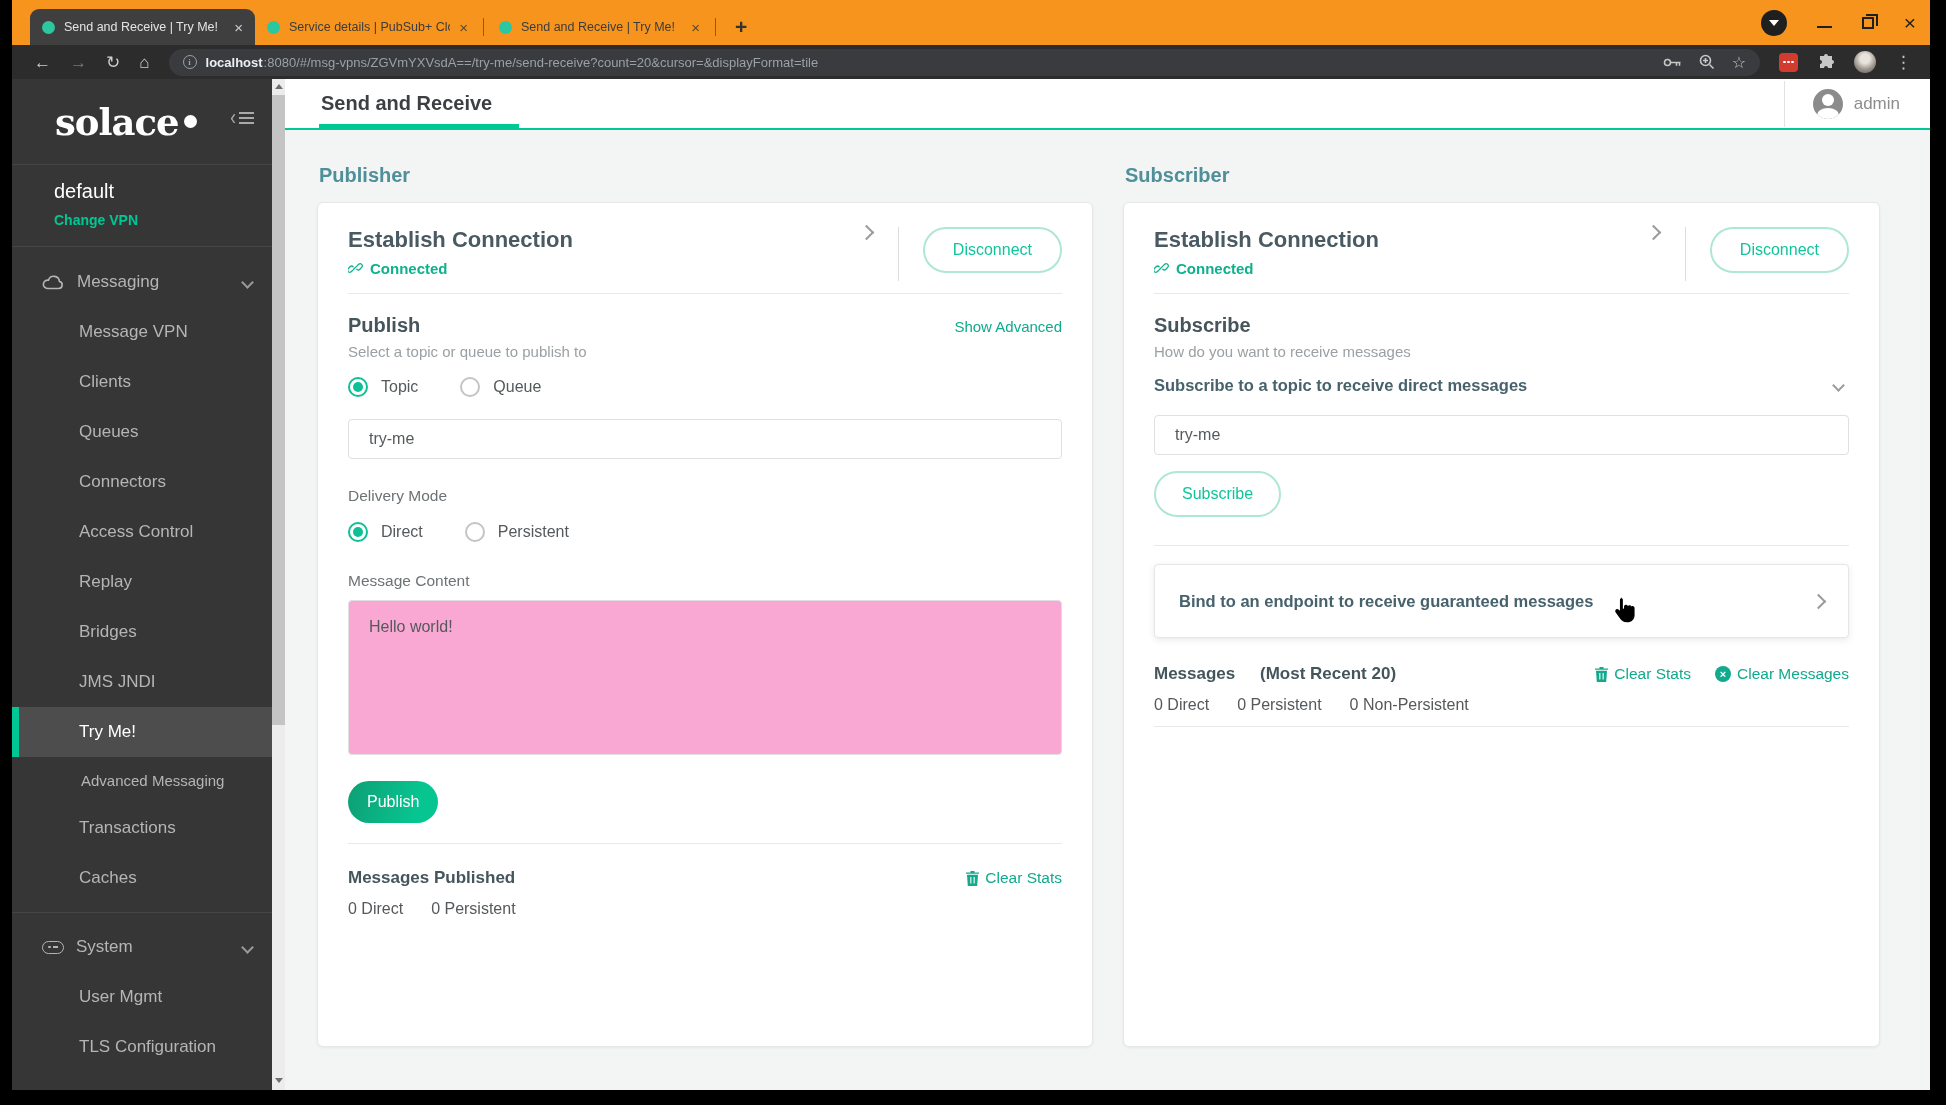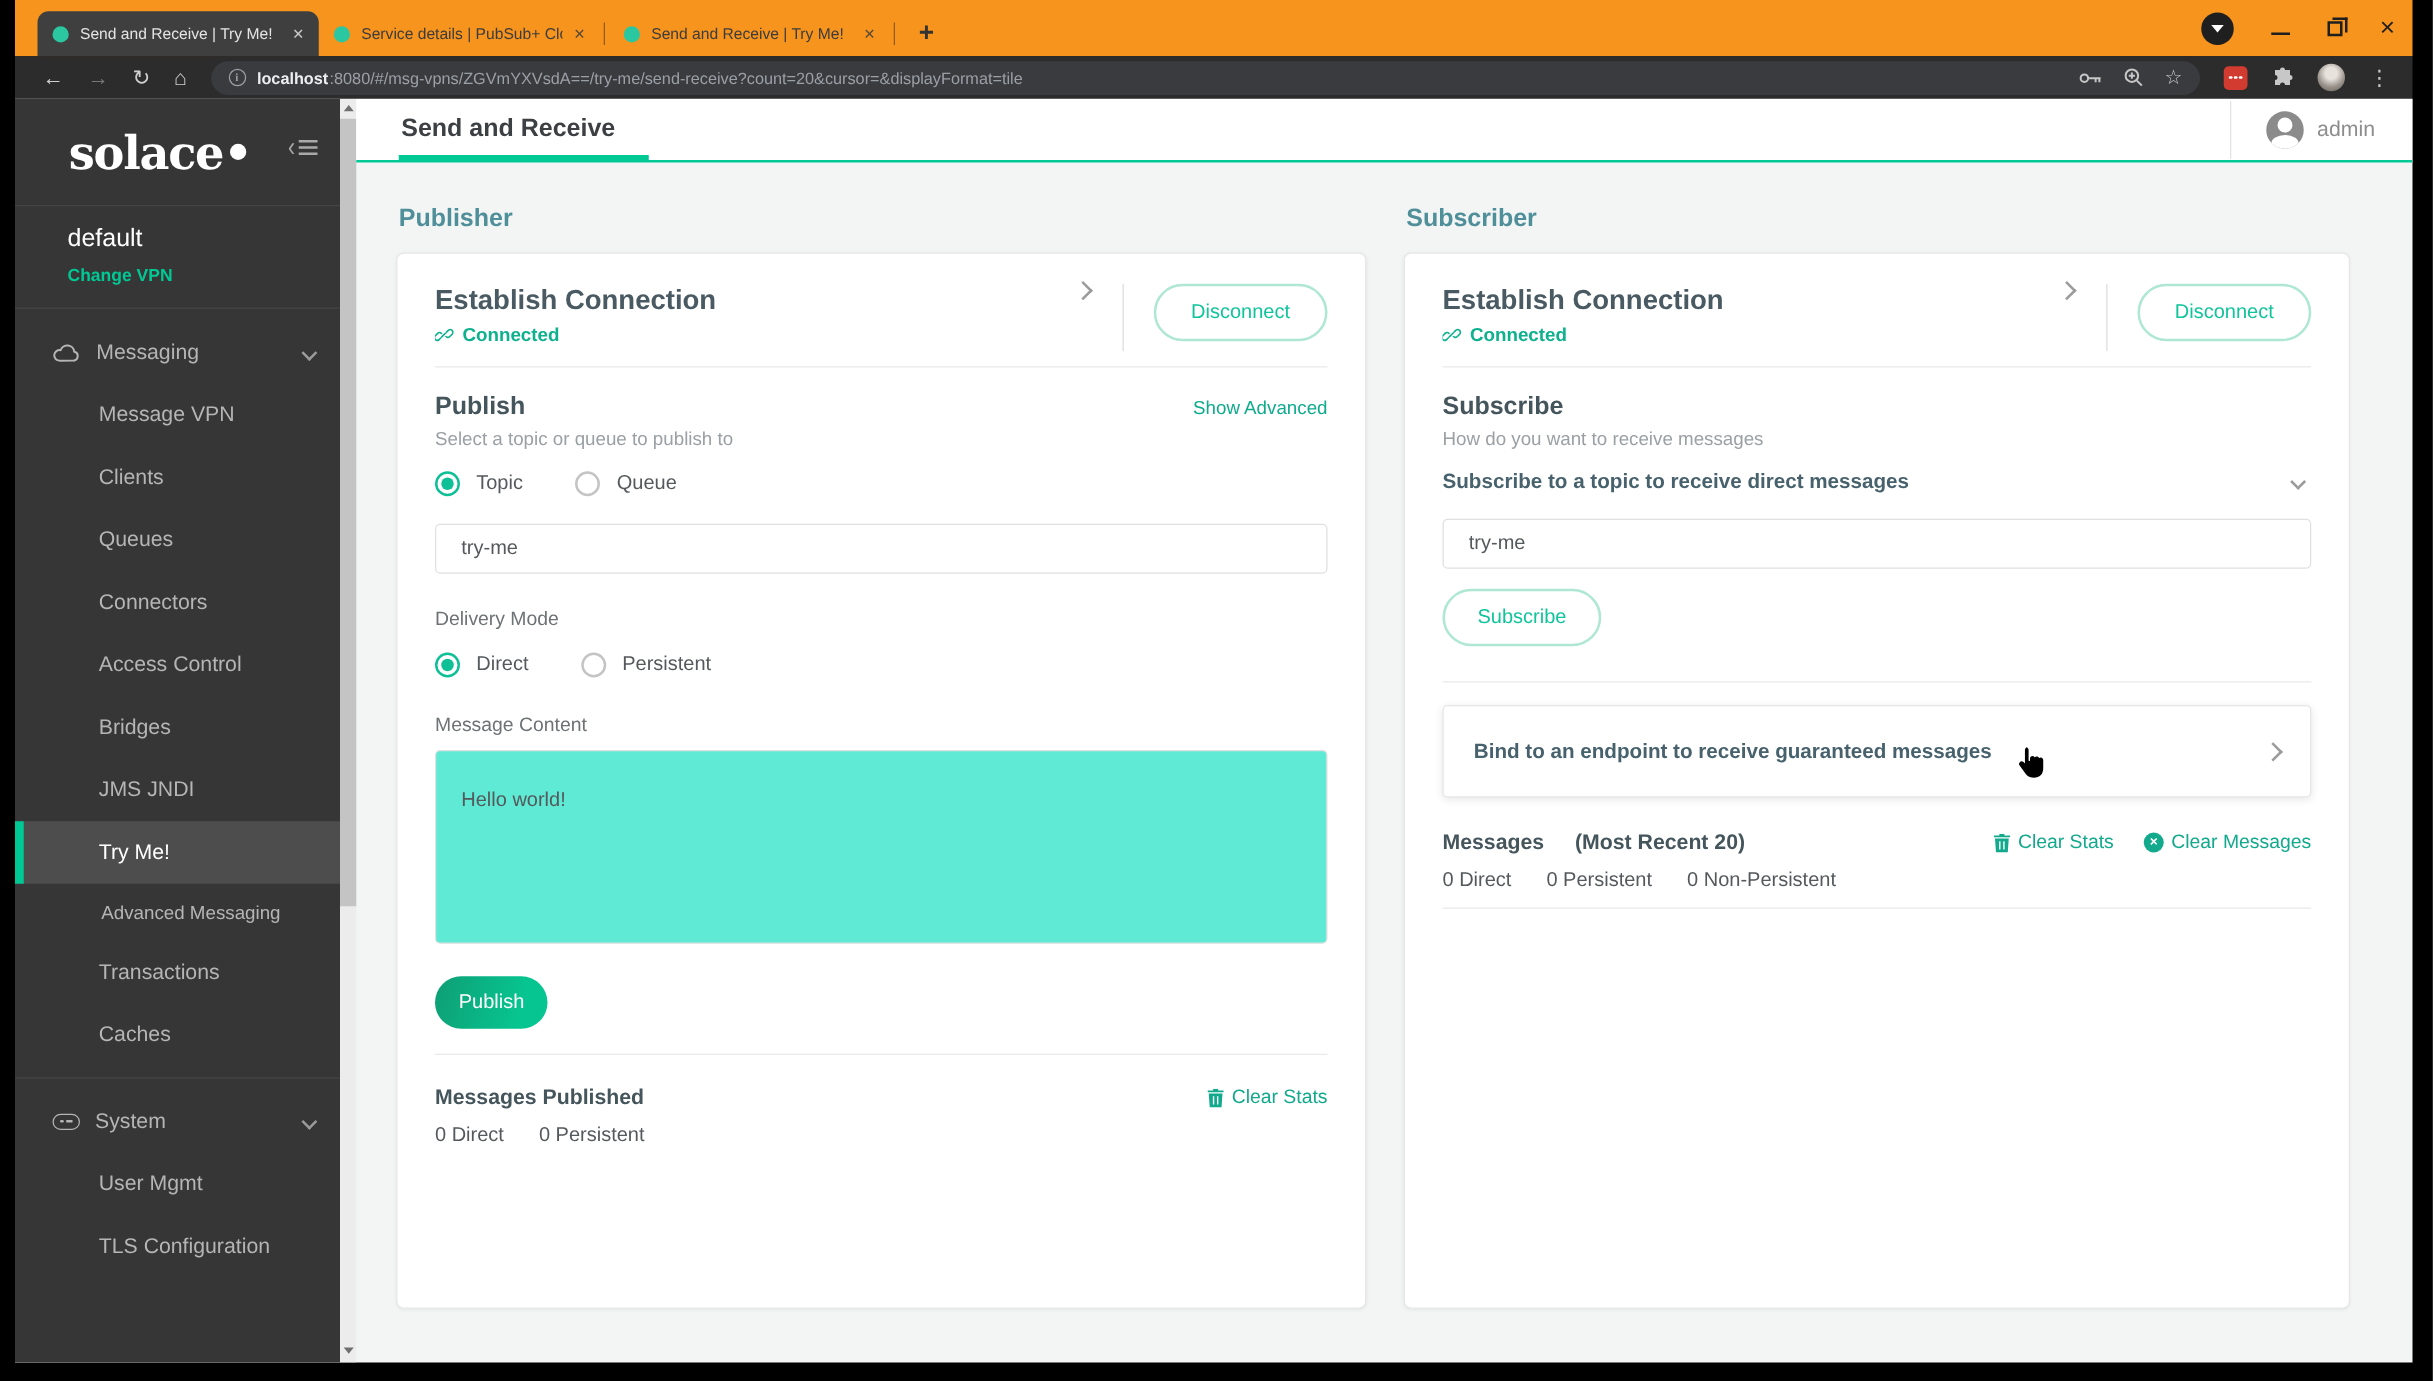--- a/index.html
+++ b/index.html
@@ -115,21 +115,21 @@
   .radio-row{display:flex;align-items:center;gap:13px;margin-top:17px}
   .radio-row .gap{width:16px}
   .radio{width:20px;height:20px;border-radius:50%;border:2px solid #c4c4c4;background:#fff;position:relative;flex:none}
   .radio.sel{border-color:#0fbf96}
   .radio.sel::after{content:"";position:absolute;inset:3px;background:#0fbf96;border-radius:50%}
   .radio-label{color:#55595c;font-size:16px}
   .text-input{margin-top:22px;width:100%;height:40px;border:1px solid #e0e0e0;border-radius:4px;padding:0 20px;
               font-size:16px;color:#55595c;font-family:"Liberation Sans",sans-serif;background:#fff;outline:none;display:block}
   .field-label{margin-top:28px;color:#6d7275;font-size:15.5px}
   .field-label.tight{margin-top:30px}
-  .msg-box{margin-top:10px;height:155px;border:1px solid #e0e0e0;border-radius:4px;padding:31px 20px;font-size:16px;color:#55595c;background:#5eead4}
+  .msg-box{margin-top:10px;height:155px;border:1px solid #e0e0e0;border-radius:4px;padding:17px 20px;font-size:16px;color:#55595c;background:#f9a8d4}
   .btn-solid{margin-top:26px;display:inline-block;background:linear-gradient(105deg,#0e9e74,#07c590 75%);color:#fff;
              border-radius:22px;padding:12px 19px;font-size:16px;border:none}
   .stats-row{display:flex;align-items:center;margin-top:24px}
   .stats-title{font-size:17px;font-weight:bold;color:#45555c}
   .stats-title .recent{margin-left:20px}
   .clear-links{margin-left:auto;display:flex;align-items:center;gap:24px}
   .clear-link{display:flex;align-items:center;gap:6px;color:#12a98c;font-size:15.5px}
   .stats-vals{display:flex;gap:28px;margin-top:12px;color:#55595c;font-size:16px}
 
   .toggle-row{display:flex;align-items:center;margin-top:16px;color:#47626d;font-weight:bold;font-size:16.5px}
@@ -240,20 +240,21 @@
             </svg>
           <span>Messaging</span>
           <span class="grow"></span>
             <span class="chev down"></span>
         </div>
         <div class="sb-item">Message VPN</div>
         <div class="sb-item">Clients</div>
         <div class="sb-item">Queues</div>
         <div class="sb-item">Connectors</div>
         <div class="sb-item">Access Control</div>
+        <div class="sb-item">Replay</div>
         <div class="sb-item">Bridges</div>
         <div class="sb-item">JMS JNDI</div>
         <div class="sb-item selected">Try Me!</div>
         <div class="sb-item subitem">Advanced Messaging</div>
         <div class="sb-item">Transactions</div>
         <div class="sb-item">Caches</div>
         <div class="sb-div"></div>
         <div class="sb-group">
           <span class="sys-ic">
               <u></u>

